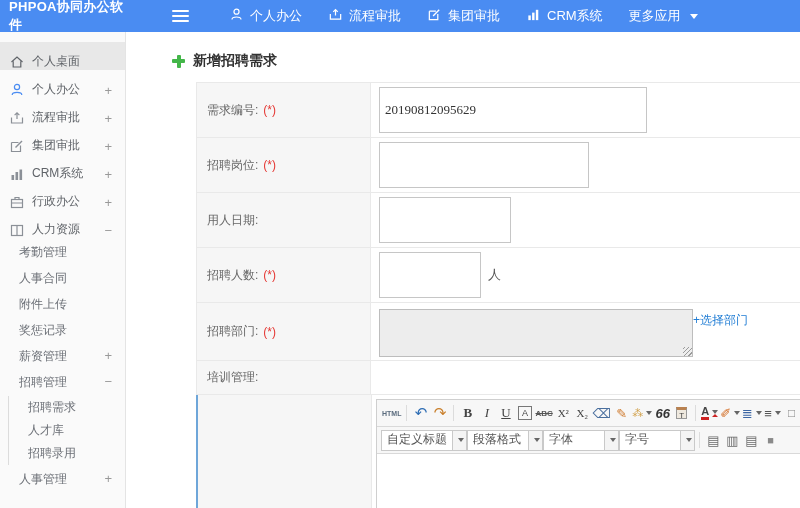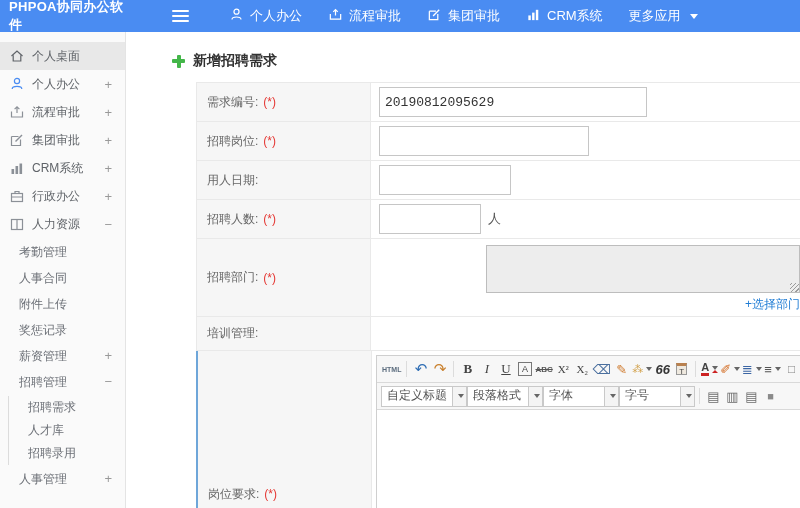--- a/index.html
+++ b/index.html
@@ -12,46 +12,46 @@
   .hamburger i{display:block;height:2px;background:#fff;margin:3px 0;border-radius:1px}
   .hnav{display:flex;align-items:center;margin-left:14px}
   .hitem{display:flex;align-items:center;margin-left:26px;font-size:13px;cursor:pointer}
   .hitem svg{margin-right:6px}
   .hcaret{width:0;height:0;border-left:4px solid transparent;border-right:4px solid transparent;
           border-top:5px solid #fff;margin-left:9px}
   
   .layout{display:flex;height:476px}
   .sidebar{width:126px;min-width:126px;background:#fafafa;border-right:1px solid #e4e4e4;
            padding-top:10px;box-sizing:border-box}
-  .s1{height:28px;display:flex;align-items:center;position:relative;padding-left:9px;cursor:pointer;color:#5f6368}
+  .s1{height:28px;display:flex;align-items:flex-end;position:relative;padding-left:9px;cursor:pointer;color:#5f6368}
   .s1.active{background:#e8e8e8}
   .sicon{width:16px;height:16px;margin-right:7px;display:flex;align-items:center;justify-content:center}
   .mark{position:absolute;right:13px;color:#999;font-size:13px}
   .s2{height:24px;line-height:24px;padding-left:19px;position:relative;cursor:pointer;color:#6b6f76;margin-top:2px}
   .l3wrap{border-left:1px solid #dcdcdc;margin-left:8px;margin-top:2px}
   .s3{height:23px;line-height:23px;padding-left:19px;cursor:pointer;color:#6b6f76}
   
   .main{flex:1;background:#fff;padding:10px 0 0 46px;box-sizing:border-box;overflow:hidden}
   .title{display:flex;align-items:center;font-size:14px;font-weight:bold;color:#333;margin:10px 0 12px}
   .plus-icon{width:13px;height:13px;position:relative;margin-right:8px}
   .plus-icon::before,.plus-icon::after{content:"";position:absolute;background:#43b649;border-radius:1px}
   .plus-icon::before{left:4.5px;top:0;width:4px;height:13px}
   .plus-icon::after{left:0;top:4.5px;width:13px;height:4px}
   .form{margin-left:24px;border-top:1px solid #e9e9e9}
   .frow{display:flex;border-bottom:1px solid #e9e9e9;border-left:1px solid #e9e9e9}
   .flabel{width:174px;min-width:174px;background:#f6f6f6;border-right:1px solid #e9e9e9;
           display:flex;align-items:center;padding-left:10px;box-sizing:border-box;color:#666}
   .req{color:#e53935;margin-left:5px}
   .ffield{flex:1;display:flex;align-items:center;padding:4px 0 4px 8px;background:#fff}
-  .inp{height:20px;border:1px solid #c6c6c6;background:#fff;padding:4px 5px;font-size:13px;
-       color:#333;font-family:Liberation Mono, monospace;box-sizing:content-box}
+  .inp{height:20px;border:1px solid #c6c6c6;background:#fff;padding:12px 5px;font-size:13px;
+       color:#333;font-family:Liberation Serif, serif;box-sizing:content-box}
   .suffix{margin-left:7px;color:#555;font-size:13px}
   .link{color:#1f7cd4;font-size:12px;text-decoration:none;cursor:pointer}
   .r-small{min-height:29px}
-  .col{flex-direction:column;align-items:flex-end;padding:6px 0 3px 8px}
+  .col{flex-direction:row;align-items:flex-start;padding:6px 0 3px 8px}
   .dept-ta{width:308px;height:42px;background:#ededed;border:1px solid #bdbdbd;resize:none;
            font-family:inherit;
            background-image:repeating-linear-gradient(-45deg,transparent 0 2px,#9a9a9a 2px 3px);
            background-size:9px 9px;background-position:right bottom;background-repeat:no-repeat;
            background-color:#ededed}
   .editor-row{border-left:2px solid #6ea6d9}
   .editor-cell{align-items:stretch;padding:4px 0 0 4px;display:flex}
   .editor{border:1px solid #cfcfcf;display:flex;flex-direction:column;flex:1;min-height:280px}
   .tbar{background:#f7f7f7;border-bottom:1px solid #d9d9d9;display:flex;align-items:center;
         padding:2px 4px;height:22px;white-space:nowrap;overflow:hidden}

